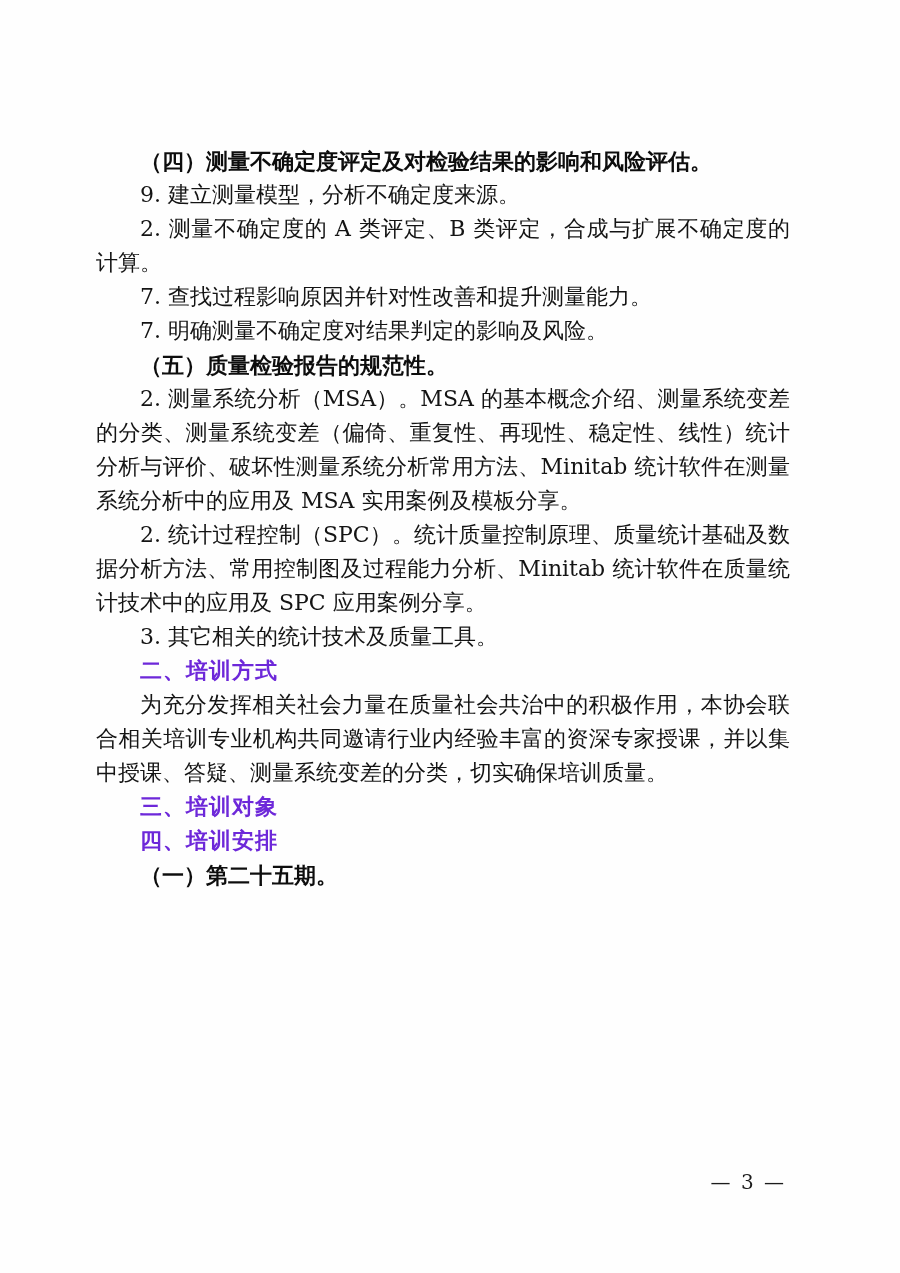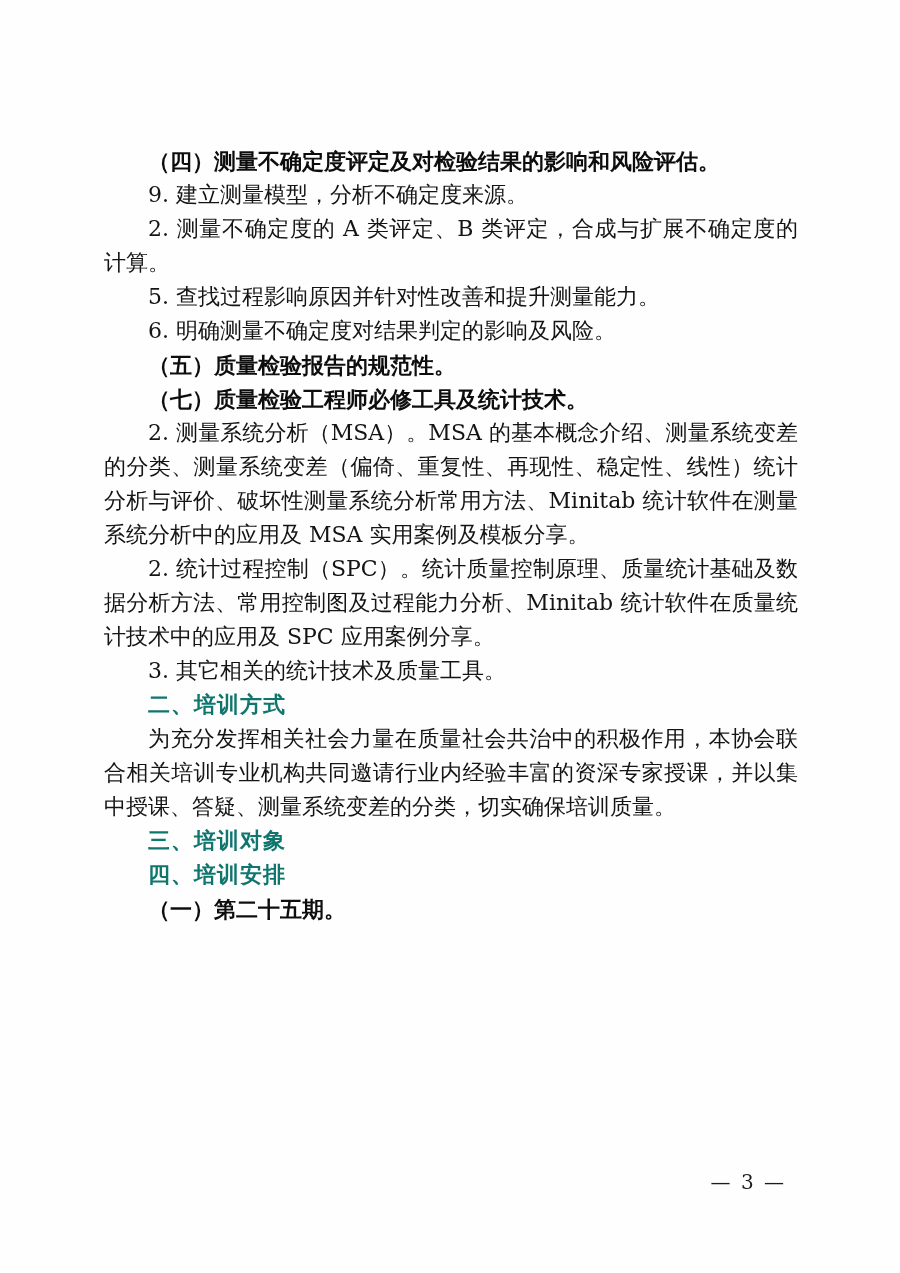--- a/index.html
+++ b/index.html
@@ -9,66 +9,65 @@
   }
   .page {
     position: relative;
     width: 900px;
     height: 1273px;
     background: #fefefe;
     overflow: hidden;
   }
   .content {
     position: absolute;
-    left: 104px;
+    left: 96px;
     top: 144px;
     width: 694px;
     color: #141414;
     font-family: "DejaVu Serif", "Liberation Serif", serif;
     font-size: 22px;
     line-height: 34px;
     text-align: justify;
   }
   .content p {
     margin: 0;
     padding: 0;
     text-indent: 2em;
   }
   .h-kai {
     font-weight: bold;
     color: #0d0d0d;
   }
   .h-hei {
     font-family: "DejaVu Sans", "Liberation Sans", sans-serif;
     font-weight: bold;
-    color: #0f766e;
+    color: #6d28d9;
     letter-spacing: 1px;
   }
   .footer {
     position: absolute;
     top: 1170px;
     right: 114px;
     font-family: "DejaVu Serif", "Liberation Serif", serif;
     font-size: 20px;
     color: #1c1c1c;
     letter-spacing: 2px;
   }
 </style>
 </head>
 <body>
 
 <div class="page">
   <div class="content">
     <p class="h-kai">（四）测量不确定度评定及对检验结果的影响和风险评估。</p>
     <p>9. 建立测量模型，分析不确定度来源。</p>
     <p>2. 测量不确定度的 A 类评定、B 类评定，合成与扩展不确定度的计算。</p>
-    <p>5. 查找过程影响原因并针对性改善和提升测量能力。</p>
-    <p>6. 明确测量不确定度对结果判定的影响及风险。</p>
+    <p>7. 查找过程影响原因并针对性改善和提升测量能力。</p>
+    <p>7. 明确测量不确定度对结果判定的影响及风险。</p>
     <p class="h-kai">（五）质量检验报告的规范性。</p>
-    <p class="h-kai">（七）质量检验工程师必修工具及统计技术。</p>
     <p>2. 测量系统分析（MSA）。MSA 的基本概念介绍、测量系统变差的分类、测量系统变差（偏倚、重复性、再现性、稳定性、线性）统计分析与评价、破坏性测量系统分析常用方法、Minitab 统计软件在测量系统分析中的应用及 MSA 实用案例及模板分享。</p>
     <p>2. 统计过程控制（SPC）。统计质量控制原理、质量统计基础及数据分析方法、常用控制图及过程能力分析、Minitab 统计软件在质量统计技术中的应用及 SPC 应用案例分享。</p>
     <p>3. 其它相关的统计技术及质量工具。</p>
     <p class="h-hei">二、培训方式</p>
     <p>为充分发挥相关社会力量在质量社会共治中的积极作用，本协会联合相关培训专业机构共同邀请行业内经验丰富的资深专家授课，并以集中授课、答疑、测量系统变差的分类，切实确保培训质量。</p>
     <p class="h-hei">三、培训对象</p>
     <p class="h-hei">四、培训安排</p>
     <p class="h-kai">（一）第二十五期。</p>
   </div>
   <div class="footer">— 3 —</div>

